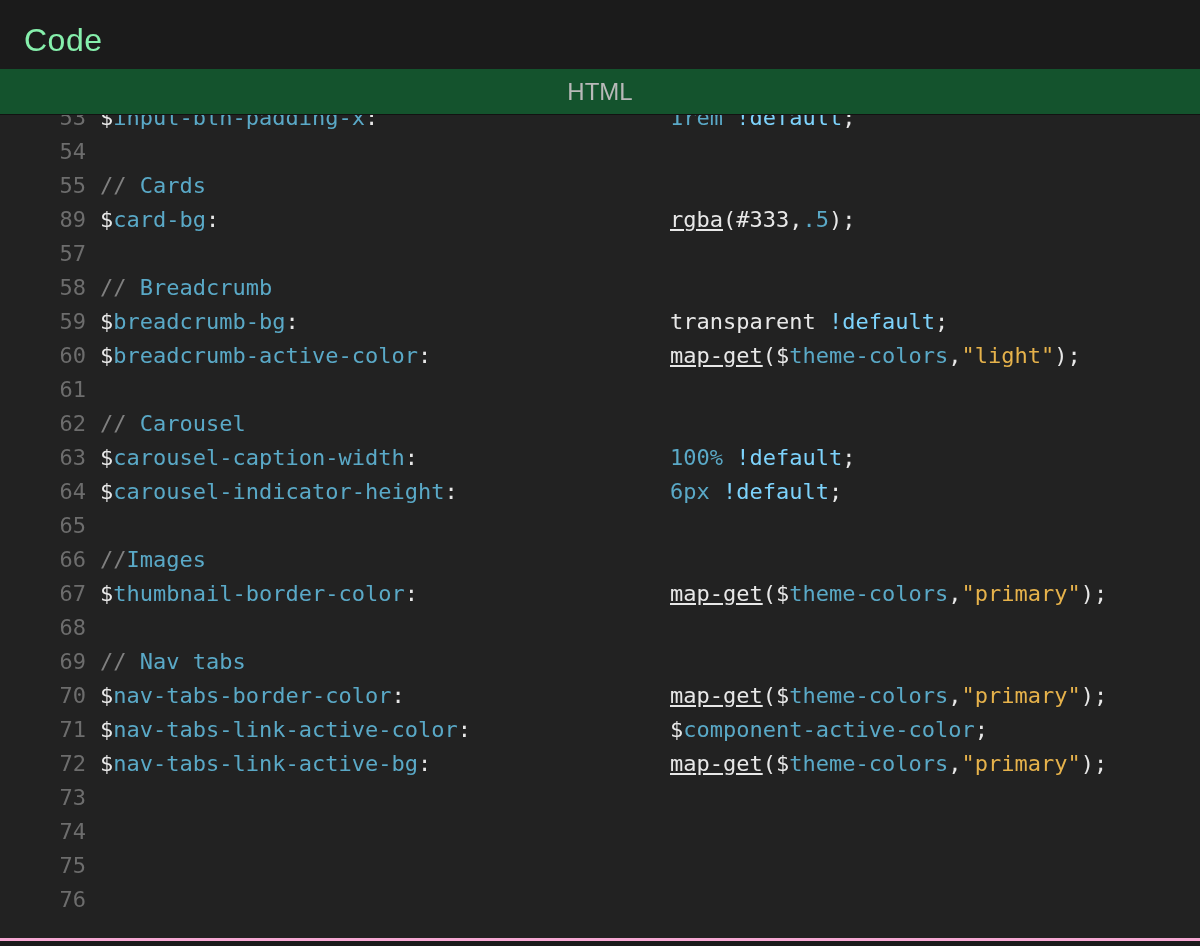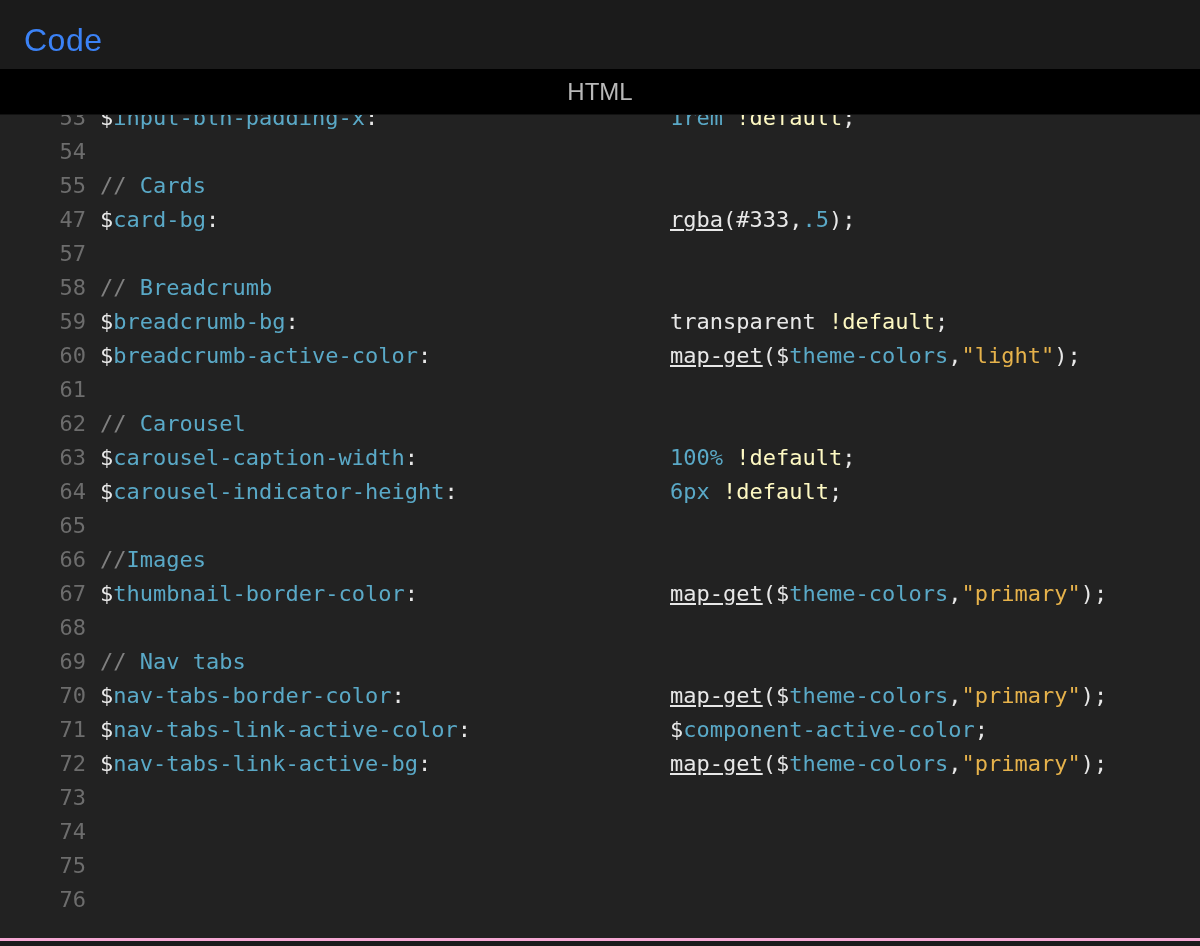--- a/index.html
+++ b/index.html
@@ -8,29 +8,29 @@
     height: 946px;
     background: #1b1b1b;
     font-family: "Helvetica Neue", Arial, sans-serif;
     overflow: hidden;
     color: #e8e8e8;
   }
   .panel-header {
     padding: 22px 24px 10px 24px;
     font-size: 32px;
     font-weight: 300;
-    color: #3b82f6;
+    color: #86efac;
     letter-spacing: 0.5px;
   }
   .tab-bar {
     height: 46px;
     display: flex;
     justify-content: center;
     align-items: center;
-    background: #000000;
+    background: #14532d;
     border-bottom: 1px solid #121212;
   }
   .tab {
     font-size: 24px;
     color: #b9b9b9;
     font-weight: 400;
   }
   .code-area {
     position: relative;
     height: calc(946px - 74px - 46px);
@@ -60,41 +60,41 @@
     height: 34px;
     line-height: 34px;
     white-space: pre;
   }
   .tok-comment  { color: #808080; }
   .tok-comment-head { color: #5aa9c7; }
   .tok-var      { color: #5aa9c7; }
   .tok-punct    { color: #e8e8e8; }
   .tok-num      { color: #5aa9c7; }
   .tok-unit     { color: #5aa9c7; }
-  .tok-key      { color: #fef9c3; }
+  .tok-key      { color: #7dd3fc; }
   .tok-func     { color: #e8e8e8; text-decoration: underline; }
   .tok-str      { color: #e6b24b; }
   .tok-ident    { color: #e8e8e8; text-align: center; }
   .pad-col      { display: inline-block; width: 570px; }
 </style>
 </head>
 <body>
 
 <div class="panel-header">Code</div>
 
 <div class="tab-bar">
   <div class="tab">HTML</div>
 </div>
 
 <div class="code-area">
   <div class="gutter" id="gutter">
       <div class="line">53</div>
       <div class="line">54</div>
       <div class="line">55</div>
-      <div class="line">47</div>
+      <div class="line">89</div>
       <div class="line">57</div>
       <div class="line">58</div>
       <div class="line">59</div>
       <div class="line">60</div>
       <div class="line">61</div>
       <div class="line">62</div>
       <div class="line">63</div>
       <div class="line">64</div>
       <div class="line">65</div>
       <div class="line">66</div>

